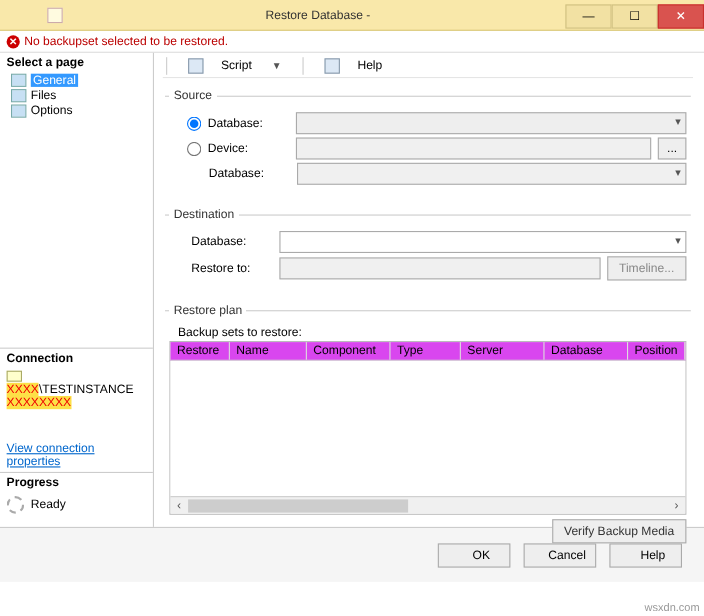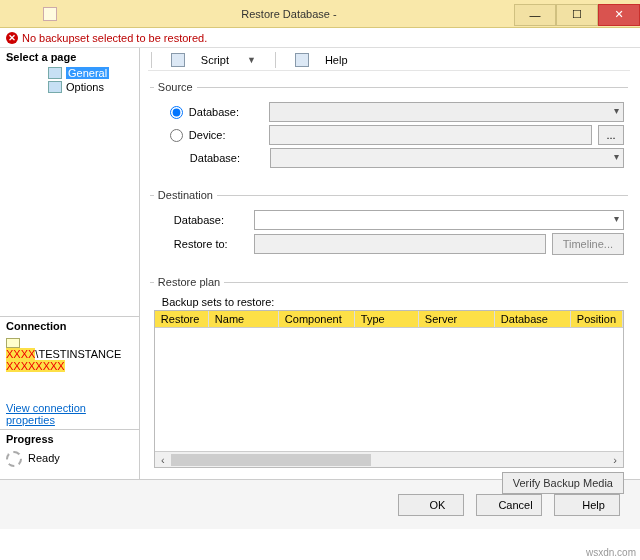--- a/index.html
+++ b/index.html
@@ -8,21 +8,21 @@
 .title-left { width: 28px; display: flex; justify-content: center; align-items: center; }
 .title-center { flex: 1; text-align: center; color: #333; }
 .title-right { display: flex; }
 .tbtn { width: 42px; height: 22px; margin-top: 2px; display: flex; justify-content: center; align-items: center; background: #f2e1a3; border: 1px solid #d0c080; }
 .tbtn.close { background: #d9534f; border-color: #c9302c; color: #fff; }
 .errbar { height: 20px; display: flex; align-items: center; padding-left: 6px; color: #b00; gap: 4px; border-bottom: 1px solid #ddd; }
 .erricon { width: 12px; height: 12px; border-radius: 50%; background: #c00; color: #fff; display: flex; align-items: center; justify-content: center; font-size: 9px; font-weight: bold; }
 .main { display: flex; height: 431px; }
 .sidebar { width: 140px; border-right: 1px solid #ccc; display: flex; flex-direction: column; }
 .side-section-title { font-weight: bold; padding: 3px 6px; }
-.side-items { flex-grow: 0; padding-left: 38px; }
+.side-items { flex-grow: 0; }
 .sitem { display: flex; align-items: center; gap: 4px; padding: 1px 6px 1px 10px; }
 .sitem.sel span.lbl { background: #3399ff; color: #fff; padding: 0 2px; }
 .page-ico { width: 14px; height: 12px; display: inline-block; background: linear-gradient(#c7e0f4,#c7e0f4); border: 1px solid #7aa; }
 .side-spacer { flex: 1; }
 .conn-box { border-top: 1px solid #ccc; padding: 3px 6px; }
 .conn-box b { font-weight: bold; }
 .servericon { width: 14px; height: 10px; display: inline-block; background: #ffc; border: 1px solid #aa6; margin-right: 3px; vertical-align: middle; }
 .redact { background: #fde047; color: #e00; }
 .linklike { color: #0066cc; text-decoration: underline; cursor: pointer; display: inline-block; margin-top: 30px; }
 .progress-box { border-top: 1px solid #ccc; padding: 3px 6px; height: 50px; }
@@ -39,21 +39,21 @@
 .row.radio .lab { padding-left: 0; }
 input[type=radio] { margin: 0 6px 0 16px; }
 .combo, .txt { flex: 1; height: 20px; border: 1px solid #aaa; background: #fff; }
 .combo.sel { background: #eee; position: relative; }
 .combo.sel::after { content: "▾"; position: absolute; right: 4px; top: 2px; color: #555; font-size: 10px; }
 .txt.ro { background: #f0f0f0; }
 .ellips { width: 26px; height: 20px; border: 1px solid #aaa; background: #eee; margin-left: 6px; display: flex; align-items: center; justify-content: center; }
 .btn-sm { height: 22px; padding: 0 10px; border: 1px solid #aaa; background: #eee; color: #888; margin-left: 6px; }
 .sublabel { padding: 2px 0 2px 8px; }
 .grid { border: 1px solid #bbb; height: 158px; display: flex; flex-direction: column; }
-.grid-head { display: flex; background: #fde047; border-bottom: 1px solid #ccc; }
+.grid-head { display: flex; background: #d946ef; border-bottom: 1px solid #ccc; }
 .grid-head div { padding: 2px 6px; border-right: 1px solid #ddd; }
 .gc1{width:54px}.gc2{width:70px}.gc3{width:76px}.gc4{width:64px}.gc5{width:76px}.gc6{width:76px}.gc7{flex:1}
 .grid-body { flex: 1; background: #fff; }
 .hscroll { height: 16px; background: #f0f0f0; border-top: 1px solid #ccc; display: flex; align-items: center; }
 .hscroll .ar { width: 16px; text-align: center; color: #555; }
 .hscroll .thumb { width: 200px; height: 12px; background: #cdcdcd; }
 .verify-row { display: flex; justify-content: flex-end; padding: 4px 0; }
 .footer { height: 50px; border-top: 1px solid #ccc; display: flex; justify-content: flex-end; align-items: center; padding-right: 20px; gap: 12px; background: #f5f5f5; }
 .footer button { width: 66px; height: 22px; border: 1px solid #aaa; background: #eee; padding-left: 19px; }
 .wsx { position: absolute; right: 4px; bottom: 2px; color: #999; font-size: 10px; }
@@ -78,20 +78,24 @@
   <span>No backupset selected to be restored.</span>
 </div>
 
 <div class="main">
   <div class="sidebar">
     <div class="side-section-title">Select a page</div>
     <div class="side-items">
       <div class="sitem sel">
           <span class="page-ico"></span>
           <span class="lbl">General</span>
+        </div>
+      <div class="sitem">
+          <span class="page-ico"></span>
+          <span class="lbl">Files</span>
         </div>
       <div class="sitem">
           <span class="page-ico"></span>
           <span class="lbl">Options</span>
         </div>
     </div>
     <div class="side-spacer"></div>
     <div class="conn-box">
       <b>Connection</b>
       <div style="margin-top:4px"><span class="servericon"></span><span class="redact">XXXX</span><span>\TESTINSTANCE</span></div>

